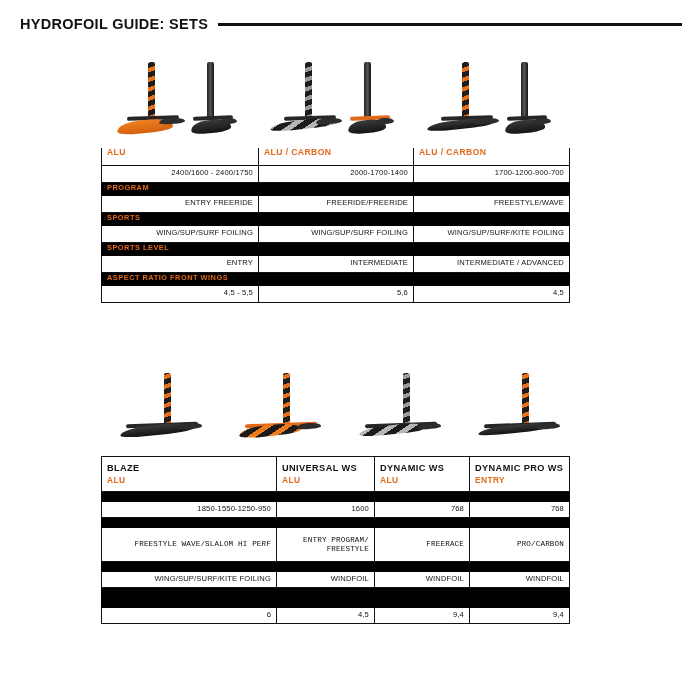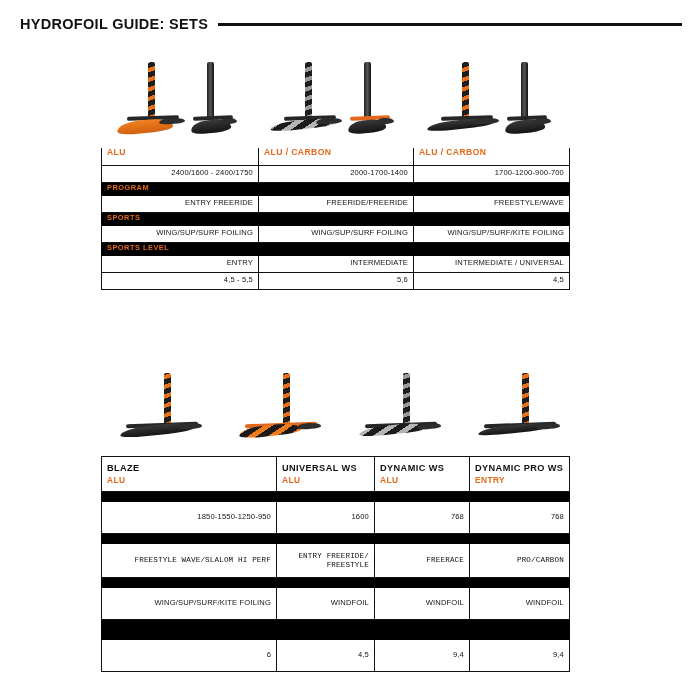--- a/index.html
+++ b/index.html
@@ -178,21 +178,21 @@
   .tbl tr.section td.blank {
     color: #000;
   }
   .tbl td.val {
     font-size: 7.6px;
     text-align: right;
   }
 
   
   .tbl.t2 { font-size: 7.4px; }
-  .tbl.t2 td { height: 32px; }
+  .tbl.t2 td { height: 16px; }
   .tbl.t2 td.name { font-size: 9.2px; height: 19px; }
   .tbl.t2 td.mat { font-size: 8.4px; height: 16px; }
   .tbl.t2 tr.section td { height: 10px; }
   .wrapcell { line-height: 1.25; font-family: Liberation Mono, monospace; }
 </style>
 </head>
 <body>
 
 <div class="page">
 
@@ -291,23 +291,28 @@
       </tr>
 
       <tr class="section">
         <td>SPORTS LEVEL</td>
         <td class="blank"></td>
         <td class="blank"></td>
       </tr>
       <tr>
         <td class="val">ENTRY</td>
         <td class="val">INTERMEDIATE</td>
-        <td class="val">INTERMEDIATE / UNIVERSAL</td>
-      </tr>
-
+        <td class="val">INTERMEDIATE / ADVANCED</td>
+      </tr>
+
+      <tr class="section">
+        <td>ASPECT RATIO FRONT WINGS</td>
+        <td class="blank"></td>
+        <td class="blank"></td>
+      </tr>
       <tr>
         <td class="val">4,5 - 5,5</td>
         <td class="val">5,6</td>
         <td class="val">4,5</td>
       </tr>
     </tbody>
   </table>
 
   <div class="foil-strip" style="top:355px; left:102px; width:478px; height:100px;">
 
@@ -383,21 +388,21 @@
       </tr>
 
       <tr class="section">
         <td></td>
         <td class="blank"></td>
         <td class="blank"></td>
         <td class="blank"></td>
       </tr>
       <tr>
         <td class="val wrapcell" style="height:34px">FREESTYLE WAVE/SLALOM HI PERF</td>
-        <td class="val wrapcell">ENTRY FREERIDE/ FREESTYLE</td>
+        <td class="val wrapcell">ENTRY PROGRAM/ FREESTYLE</td>
         <td class="val wrapcell">FREERACE</td>
         <td class="val wrapcell">PRO/CARBON</td>
       </tr>
 
       <tr class="section">
         <td></td>
         <td class="blank"></td>
         <td class="blank"></td>
         <td class="blank"></td>
       </tr>

